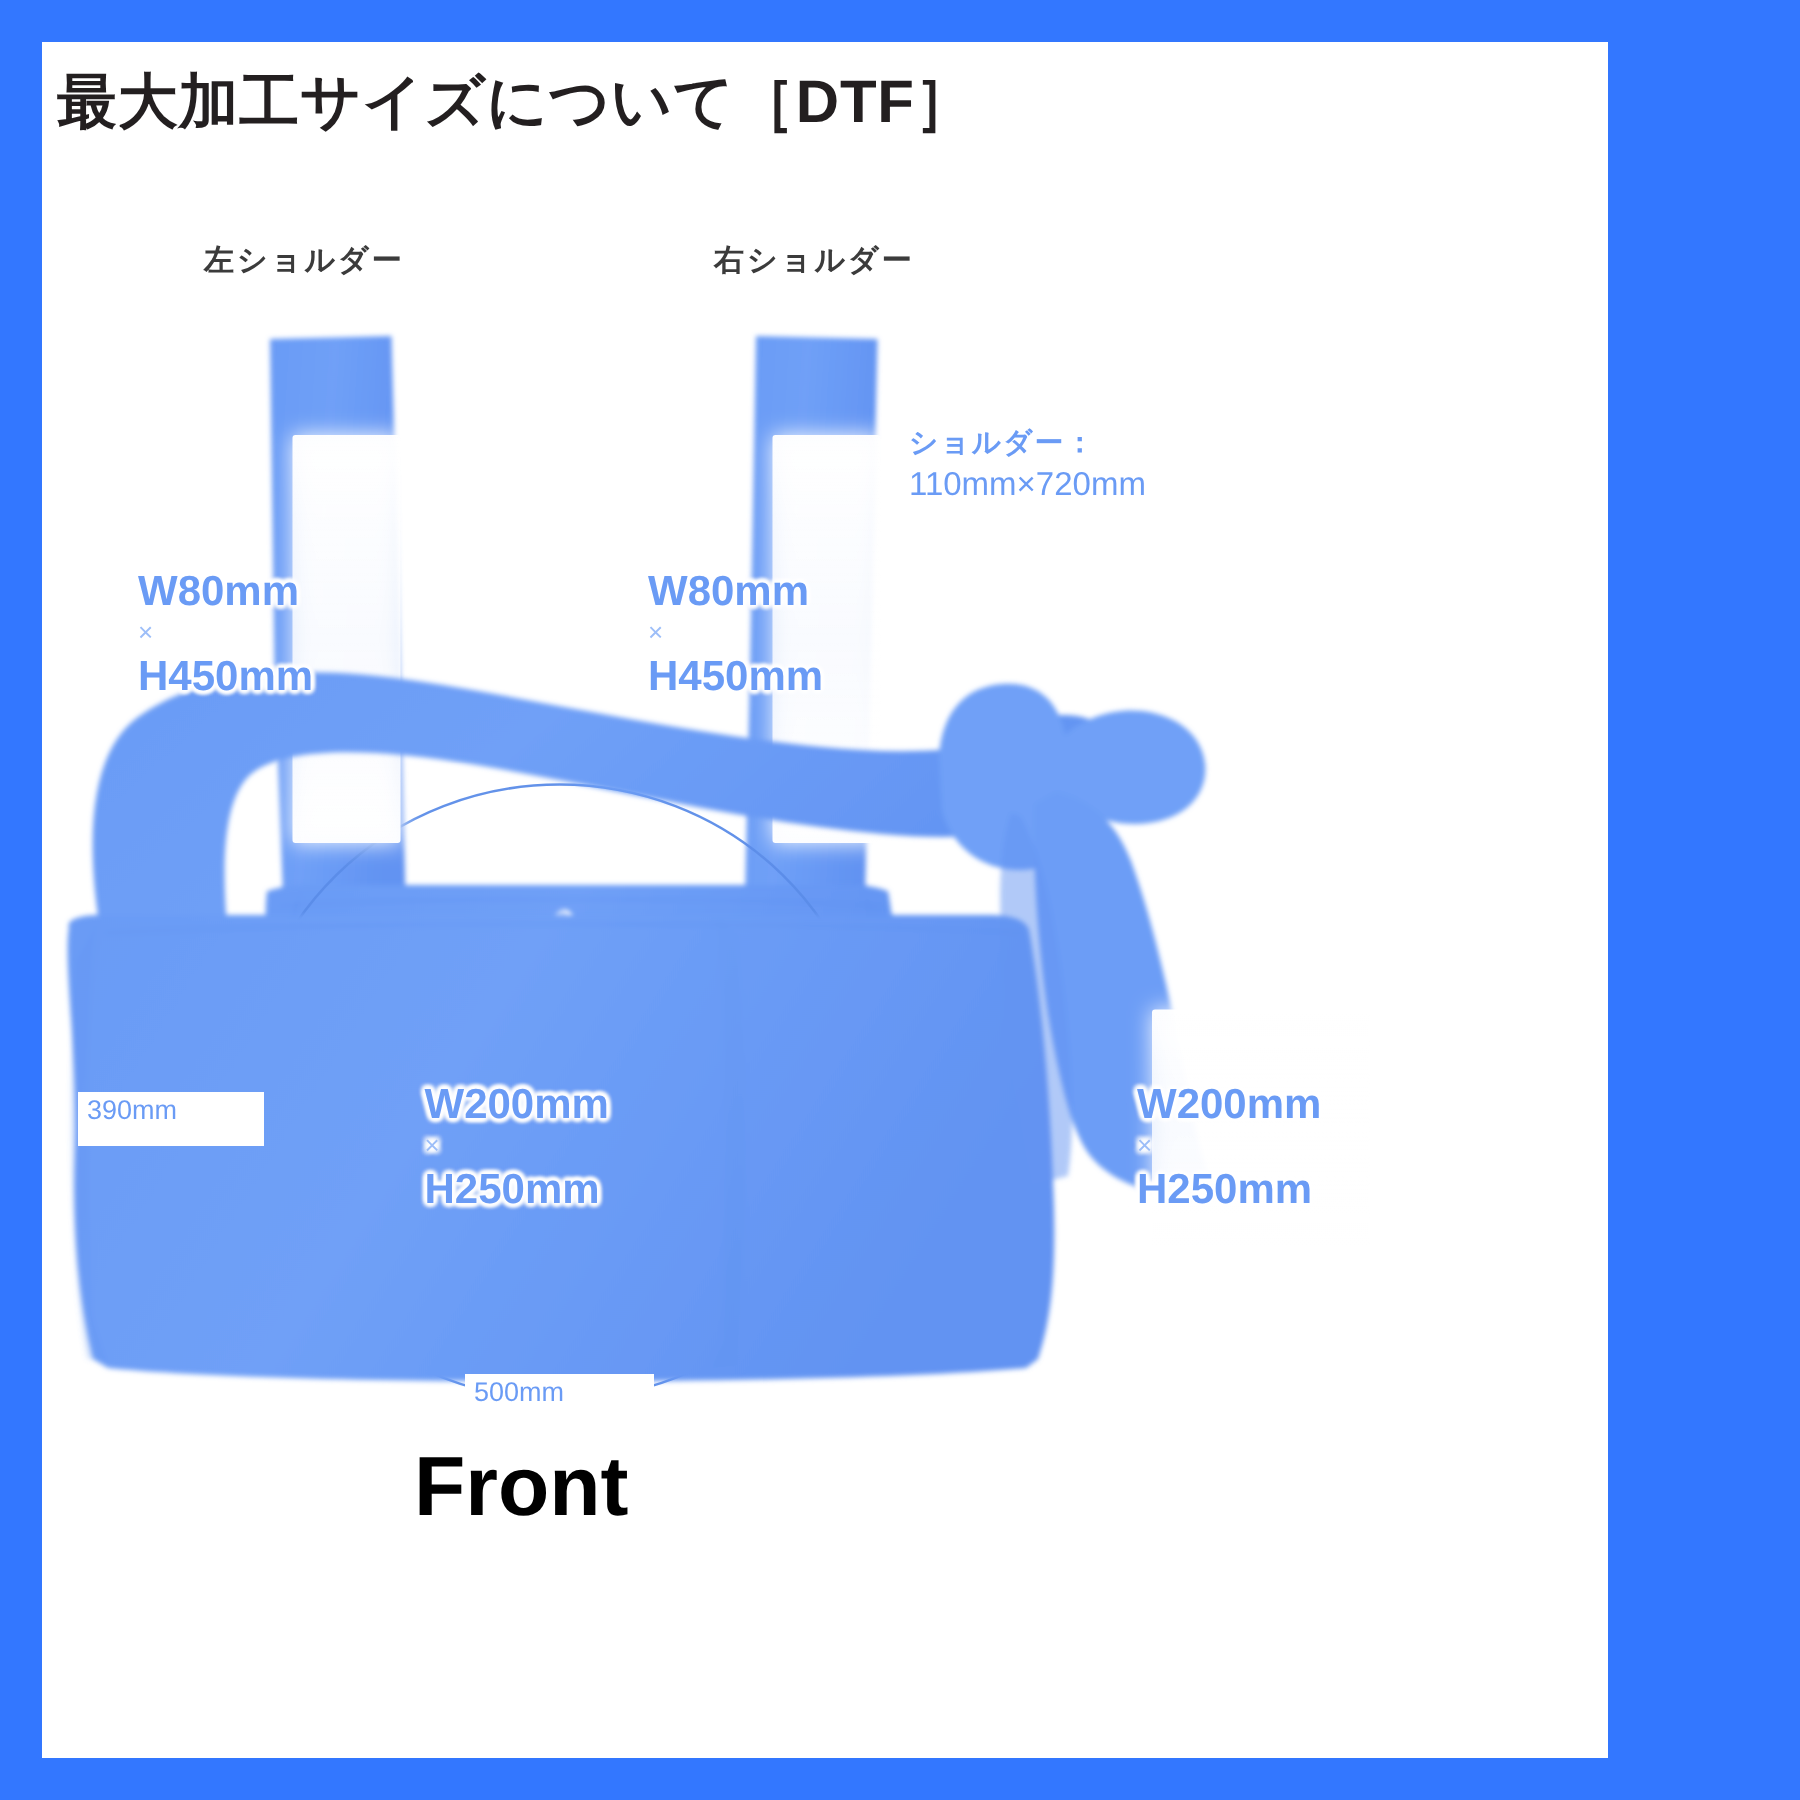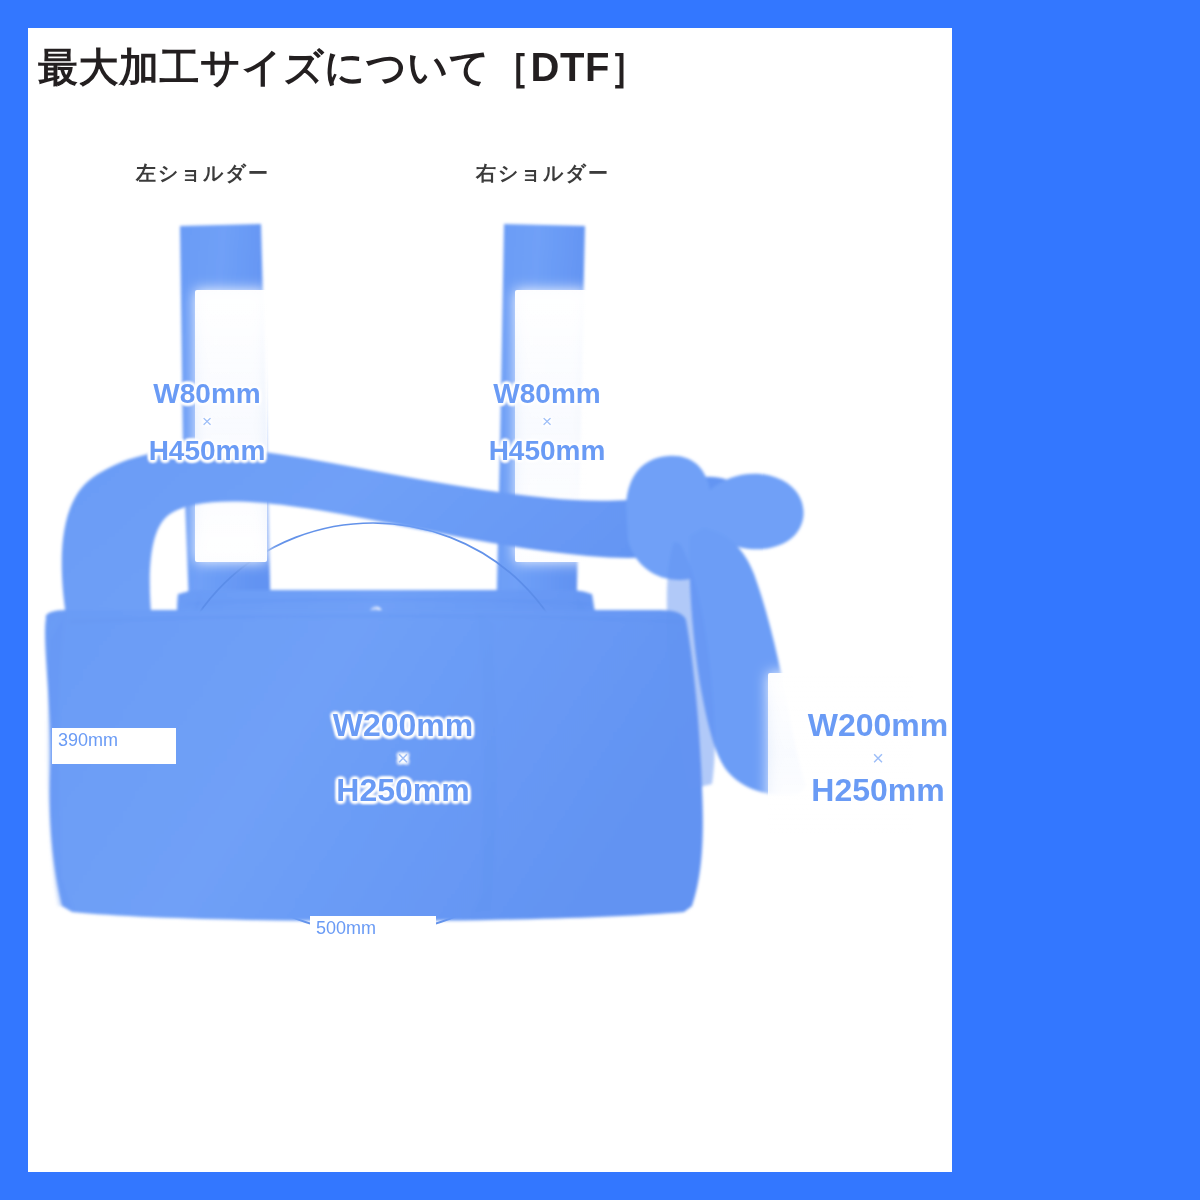--- a/index.html
+++ b/index.html
@@ -19,21 +19,21 @@
     width: 1200px;
     height: 1200px;
     background: #3377FF;
     box-sizing: border-box;
   }
 
   #canvas {
     position: absolute;
     left: 28px;
     top: 28px;
-    width: 924px;
+    width: 1044px;
     height: 1144px;
     background: #ffffff;
     overflow: hidden;
   }
 
   
   #title {
     position: absolute;
     left: 10px;
     top: 12px;
@@ -96,21 +96,20 @@
     left: 0;
     top: 0;
     width: 1144px;
     height: 1144px;
     pointer-events: none;
   }
 
   
   .print-text {
     position: absolute;
-    text-align: center;
     color: #6A9BF5;
     font-weight: 700;
     white-space: nowrap;
     line-height: 1.12;
     text-shadow:
       0 0 4px #ffffff, 0 0 4px #ffffff, 0 0 5px #ffffff,
       2px 0 3px #ffffff, -2px 0 3px #ffffff,
       0 2px 3px #ffffff, 0 -2px 3px #ffffff,
       1.5px 1.5px 3px #ffffff, -1.5px -1.5px 3px #ffffff,
       1.5px -1.5px 3px #ffffff, -1.5px 1.5px 3px #ffffff;
@@ -121,21 +120,21 @@
     font-size: 0.62em;
     font-weight: 400;
     color: #9dbef8;
     line-height: 1.45;
   }
 
   .pt-strap { font-size: 28px; }
   #pt-left-strap  { left:  64px; top: 350px; width: 230px; }
   #pt-right-strap { left: 404px; top: 350px; width: 230px; }
 
-  .pt-body { font-size: 32px; }
+  .pt-body { font-size: 28px; margin-top: 12px; }
   #pt-front-body { left: 255px; top: 680px; width: 240px; }
   #pt-back-body  { left: 730px; top: 680px; width: 240px; }
 
   
   .measure {
     position: absolute;
     font-size: 18px;
     font-weight: 400;
     color: #6A9BF5;
     white-space: nowrap;
@@ -289,20 +288,24 @@
         <path d="M 36,588 C 30,650 28,730 34,850 L 44,880 L 30,878 C 20,830 16,720 22,612 Z" fill="#5E90F0" opacity="0.22"></path>
         <path d="M 450,584 C 456,640 458,720 454,866 L 446,884 L 462,882 C 470,820 470,700 464,596 Z" fill="#5E90F0" opacity="0.12"></path>
         <path d="M 42,594 C 200,586 520,586 652,594" stroke="#5E90F0" stroke-width="2.5" fill="none" opacity="0.26"></path>
       </g>
 
       <g filter="url(#softglow)">
         <rect x="740" y="645" width="145" height="160" rx="2" fill="url(#printFadeV)"></rect>
       </g>
     </svg>
 
+    <div id="shoulder-spec">
+      <span class="sp-title">ショルダー：</span>
+      <span class="sp-val">110mm×720mm</span>
+    </div>
 
     <div class="print-text pt-strap" id="pt-left-strap">
       <span class="pt-line">W80mm</span>
       <span class="pt-x">×</span>
       <span class="pt-line">H450mm</span>
     </div>
 
     <div class="print-text pt-strap" id="pt-right-strap">
       <span class="pt-line">W80mm</span>
       <span class="pt-x">×</span>
@@ -320,15 +323,16 @@
       <span class="pt-x">×</span>
       <span class="pt-line">H250mm</span>
     </div>
 
     <div class="measure-bg" id="measure-height-bg"></div>
     <div class="measure" id="measure-height">390mm</div>
 
     <div class="measure-bg" id="measure-width-bg"></div>
     <div class="measure" id="measure-width">500mm</div>
 
+    <div class="caption" id="caption-front">Front</div>
 
   </div>
 </div>
 
 </body></html>

